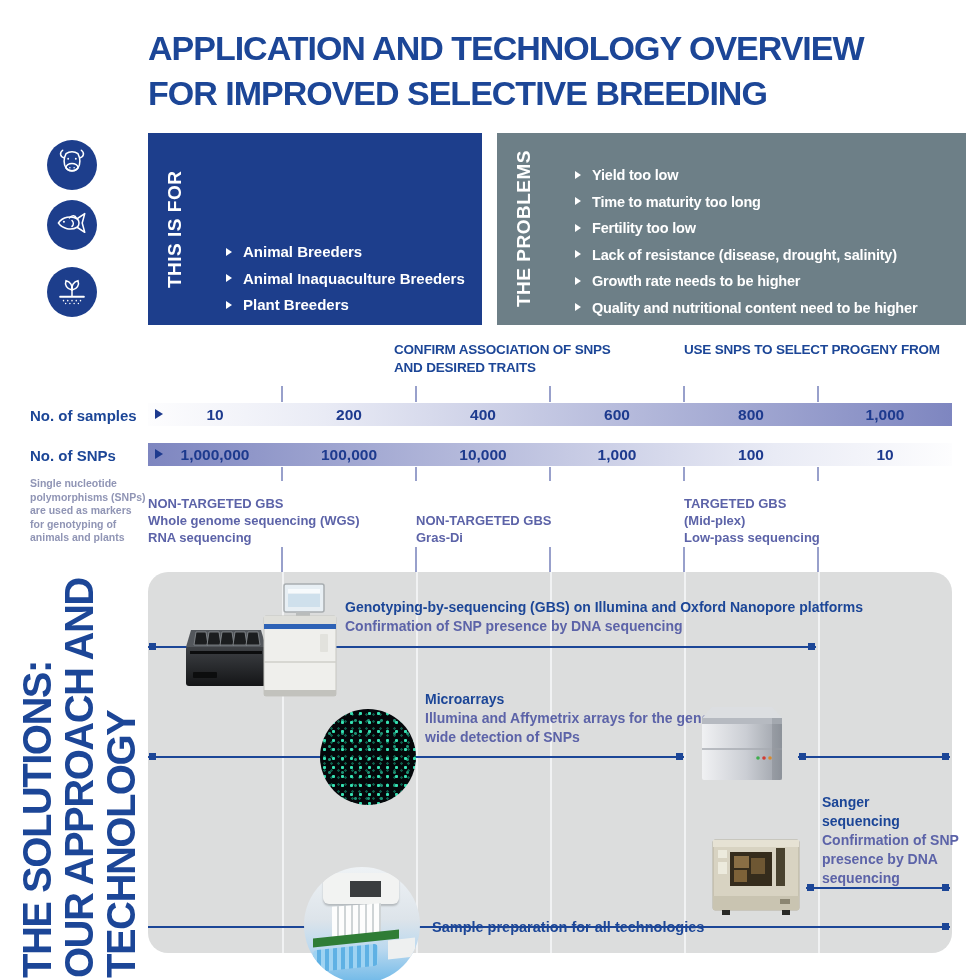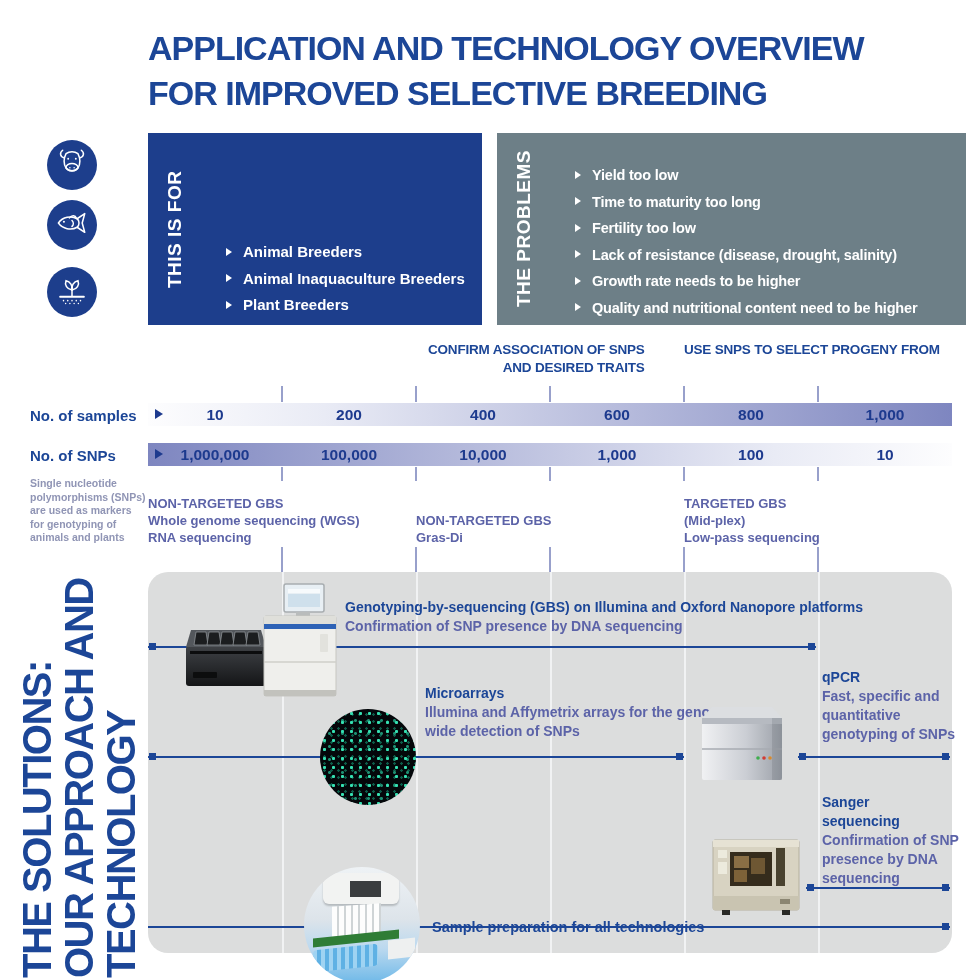--- a/index.html
+++ b/index.html
@@ -170,21 +170,21 @@
     <ul class="bullets">
       <li><i class="tri"></i><span>Yield too low</span></li>
       <li><i class="tri"></i><span>Time to maturity too long</span></li>
       <li><i class="tri"></i><span>Fertility too low</span></li>
       <li><i class="tri"></i><span>Lack of resistance (disease, drought, salinity)</span></li>
       <li><i class="tri"></i><span>Growth rate needs to be higher</span></li>
       <li><i class="tri"></i><span>Quality and nutritional content need to be higher</span></li>
     </ul>
   </div>
 
-  <div class="phase" style="left:428px;text-align:right;">
+  <div class="phase" style="left:394px;">
     <div>CONFIRM ASSOCIATION OF SNPS</div>
     <div>AND DESIRED TRAITS</div>
   </div>
   <div class="phase" style="left:684px;">
     <div>USE SNPS TO SELECT PROGENY FROM</div>
   </div>
 
   <i class="abs tick tA" style="left:281px;"></i>
   <i class="abs tick tA" style="left:415px;"></i>
   <i class="abs tick tA" style="left:549px;"></i>
@@ -349,27 +349,23 @@
       <div class="comb"></div>
       <div class="deck"></div>
       <div class="tips"></div>
       <div class="block"></div>
     </div>
 
     <div class="ann" style="left:197px;top:26px;width:600px;">
       <div class="t">Genotyping-by-sequencing (GBS) on Illumina and Oxford Nanopore platforms</div>
       <div class="s">Confirmation of SNP presence by DNA sequencing</div>
     </div>
-    <div class="ann" style="left:277px;top:112px;width:320px;">
+    <div class="ann" style="left:277px;top:118px;width:320px;">
       <div class="t">Microarrays</div>
       <div class="s">Illumina and Affymetrix arrays for the genome-wide detection of SNPs</div>
-    </div>
-    <div class="ann" style="left:674px;top:96px;width:140px;">
-      <div class="t">qPCR</div>
-      <div class="s">Fast, specific and quantitative genotyping of SNPs</div>
     </div>
     <div class="ann" style="left:674px;top:221px;width:145px;">
       <div class="t" style="width:100px;">Sanger sequencing</div>
       <div class="s">Confirmation of SNP presence by DNA sequencing</div>
     </div>
     <div class="ann" style="left:284px;top:326px;margin-top:20px;">
       <div class="t" style="font-size:14.5px;">Sample preparation for all technologies</div>
     </div>
   </div>
 

